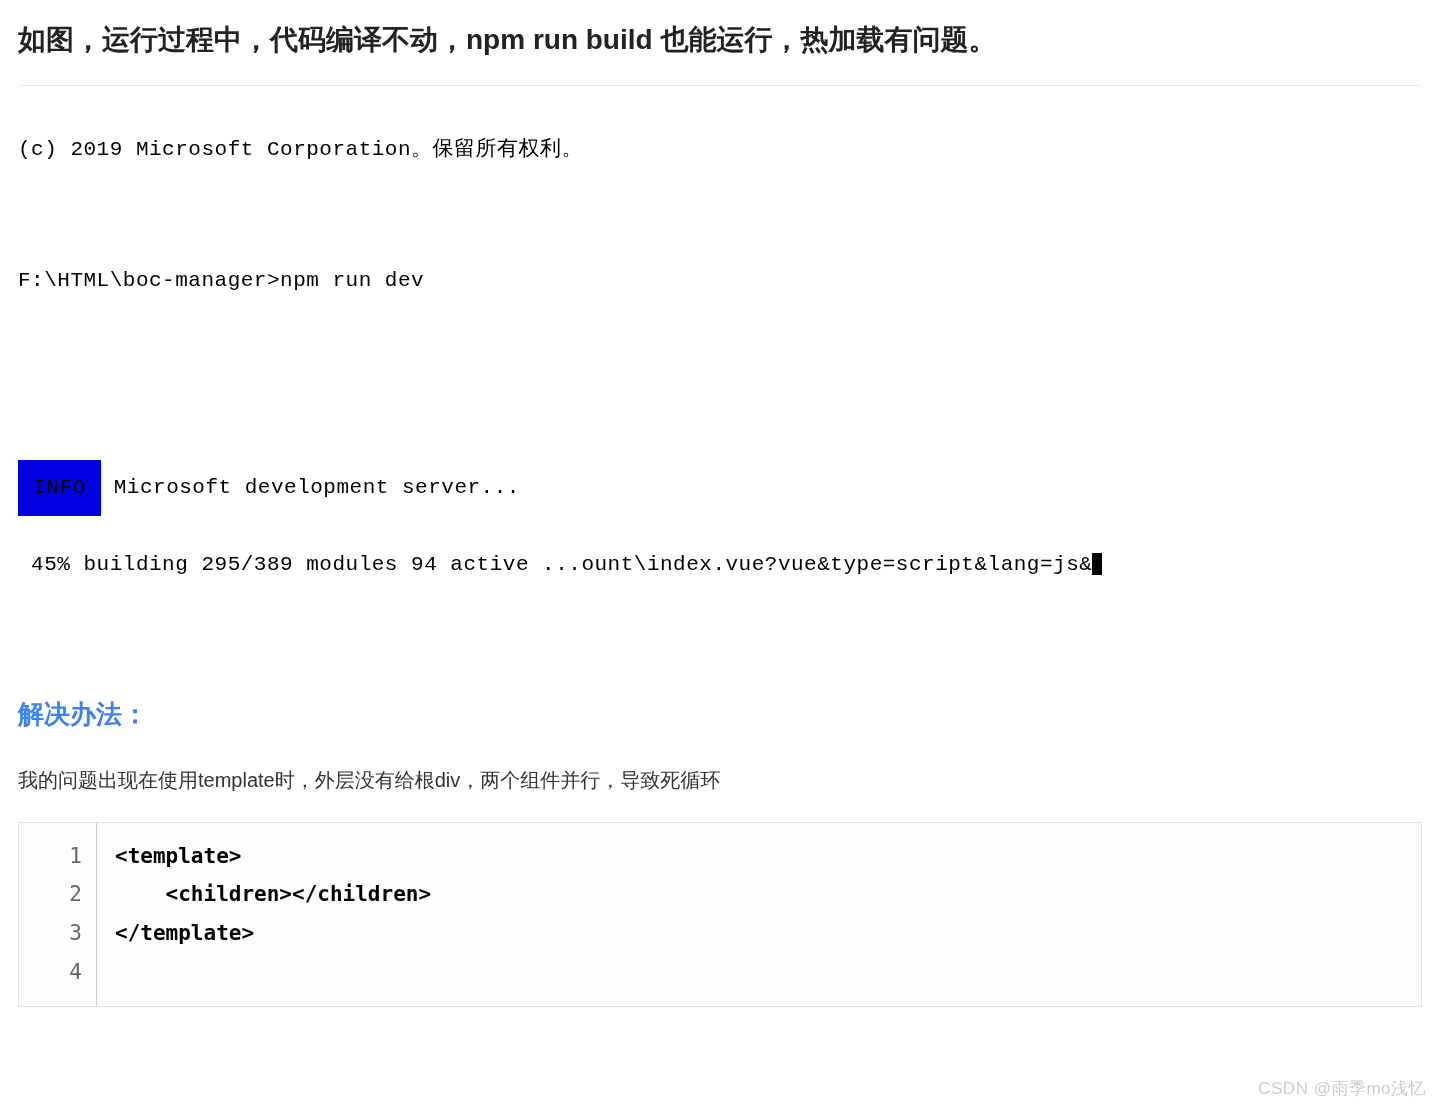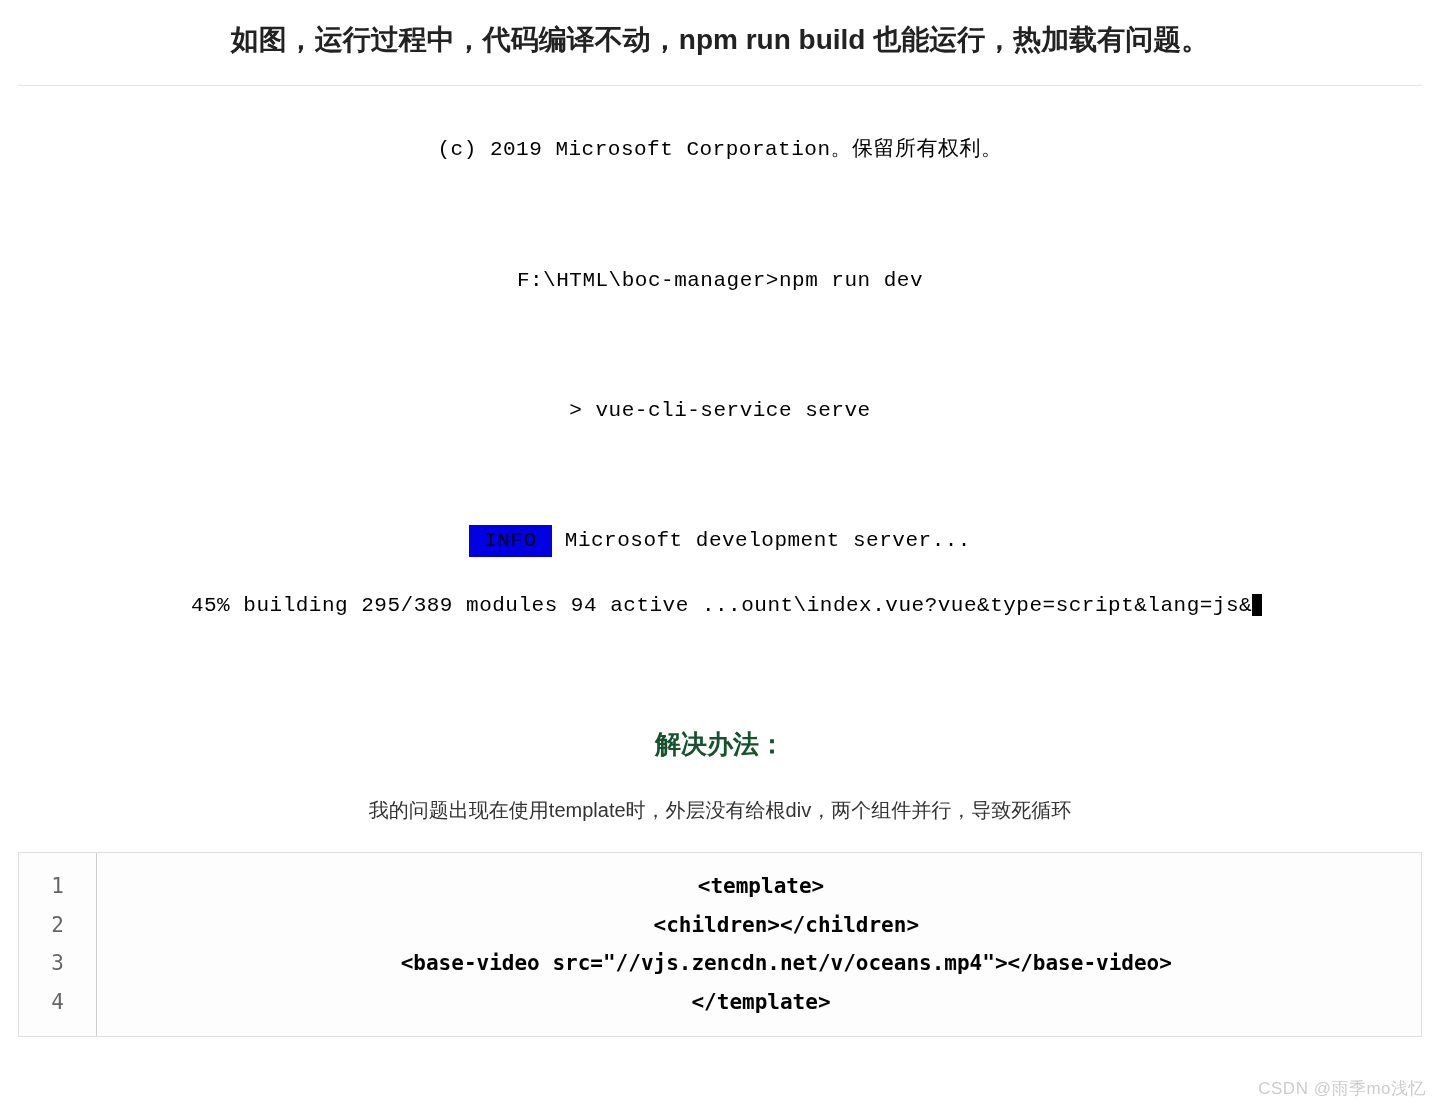--- a/index.html
+++ b/index.html
@@ -1,19 +1,18 @@
 <!DOCTYPE html>
 <html><head>
   <meta charset="utf-8">
   <style>
     * {
       margin: 0;
       padding: 0;
       box-sizing: border-box;
-      text-align: center;
     }
     body {
       font-family: -apple-system, BlinkMacSystemFont, "Segoe UI", "PingFang SC", "Hiragino Sans GB", "Microsoft YaHei", sans-serif;
       background: #ffffff;
       color: #222;
       padding: 18px 18px 0 18px;
       width: 1440px;
       font-size: 16px;
       line-height: 1.6;
     }
@@ -36,36 +35,36 @@
       letter-spacing: 0.5px;
     }
     .terminal-line {
       display: block;
     }
     .info-badge {
       display: inline-block;
       background: #0000e1;
       color: #000;
       font-weight: 400;
-      padding: 0 2px;
+      padding: 12px 2px;
     }
     .cursor-block {
       display: inline-block;
       width: 10px;
       height: 22px;
       background: #000;
       vertical-align: text-bottom;
       transform: translateY(-1px);
     }
     .section-heading {
       font-size: 26px;
       font-weight: 700;
-      margin-top: 29px;
+      margin-top: 40px;
       margin-bottom: 26px;
-      color: #14532d;
+      color: #3b82f6;
     }
     .body-text {
       font-size: 20px;
       line-height: 1.8;
       margin-bottom: 24px;
       color: #333;
     }
     .code-block {
       border: 1px solid #e0e0e0;
       background: #fdfdfd;
@@ -108,38 +107,36 @@
 </head>
 <body>
 
 <h1 class="article-title">如图，运行过程中，代码编译不动，npm run build 也能运行，热加载有问题。</h1>
 
 <div class="terminal-block">
 <span class="terminal-line">(c) 2019 Microsoft Corporation。保留所有权利。</span>
 <span class="terminal-line"> </span>
 <span class="terminal-line">F:\HTML\boc-manager&gt;npm run dev</span>
 <span class="terminal-line"> </span>
-<span class="terminal-line">&gt; vue-cli-service serve</span>
 <span class="terminal-line"> </span>
 <span class="terminal-line"><span class="info-badge"> INFO </span><span> Microsoft development server...</span></span>
 <span class="terminal-line"><span> 45% building 295/389 modules 94 active ...ount\index.vue?vue&amp;type=script&amp;lang=js&amp;</span><span class="cursor-block"></span></span>
 </div>
 
 <h2 class="section-heading">解决办法：</h2>
 
 <p class="body-text">我的问题出现在使用template时，外层没有给根div，两个组件并行，导致死循环</p>
 
 <div class="code-block">
   <div class="line-numbers">
     <div>1</div>
     <div>2</div>
     <div>3</div>
     <div>4</div>
   </div>
   <div class="code-content">
     <div>&lt;template&gt;</div>
     <div>    &lt;children&gt;&lt;/children&gt;</div>
-    <div>    &lt;base-video src="//vjs.zencdn.net/v/oceans.mp4"&gt;&lt;/base-video&gt;</div>
     <div>&lt;/template&gt;</div>
   </div>
 </div>
 
 <div class="watermark">CSDN @雨季mo浅忆</div>
 
 </body></html>

